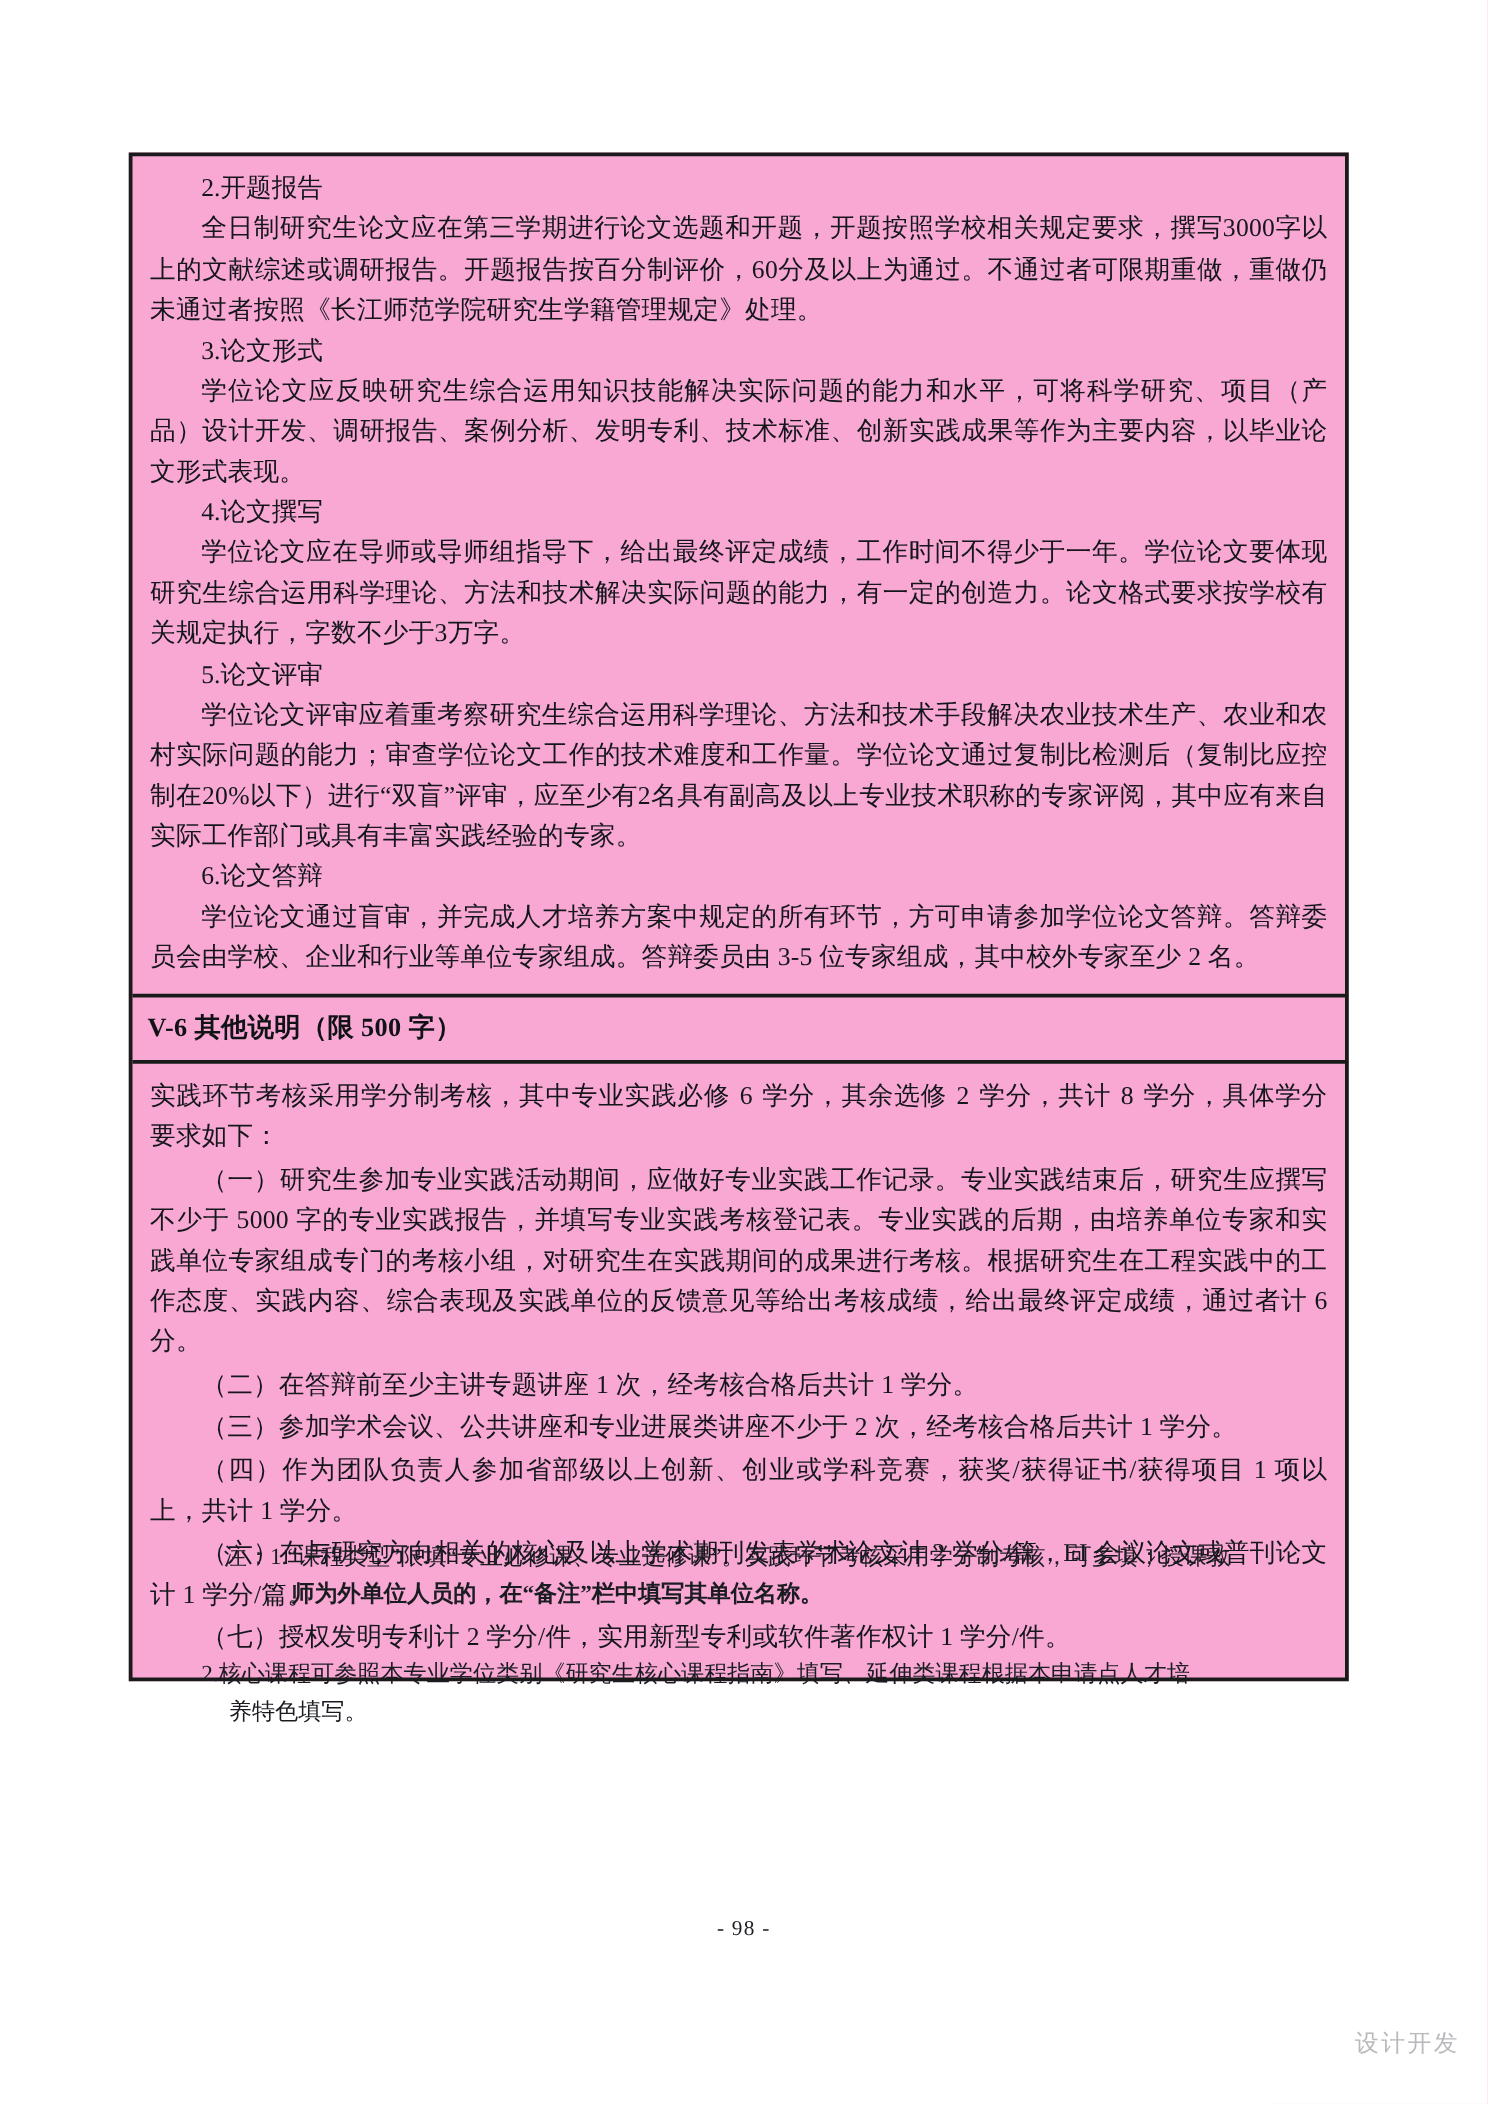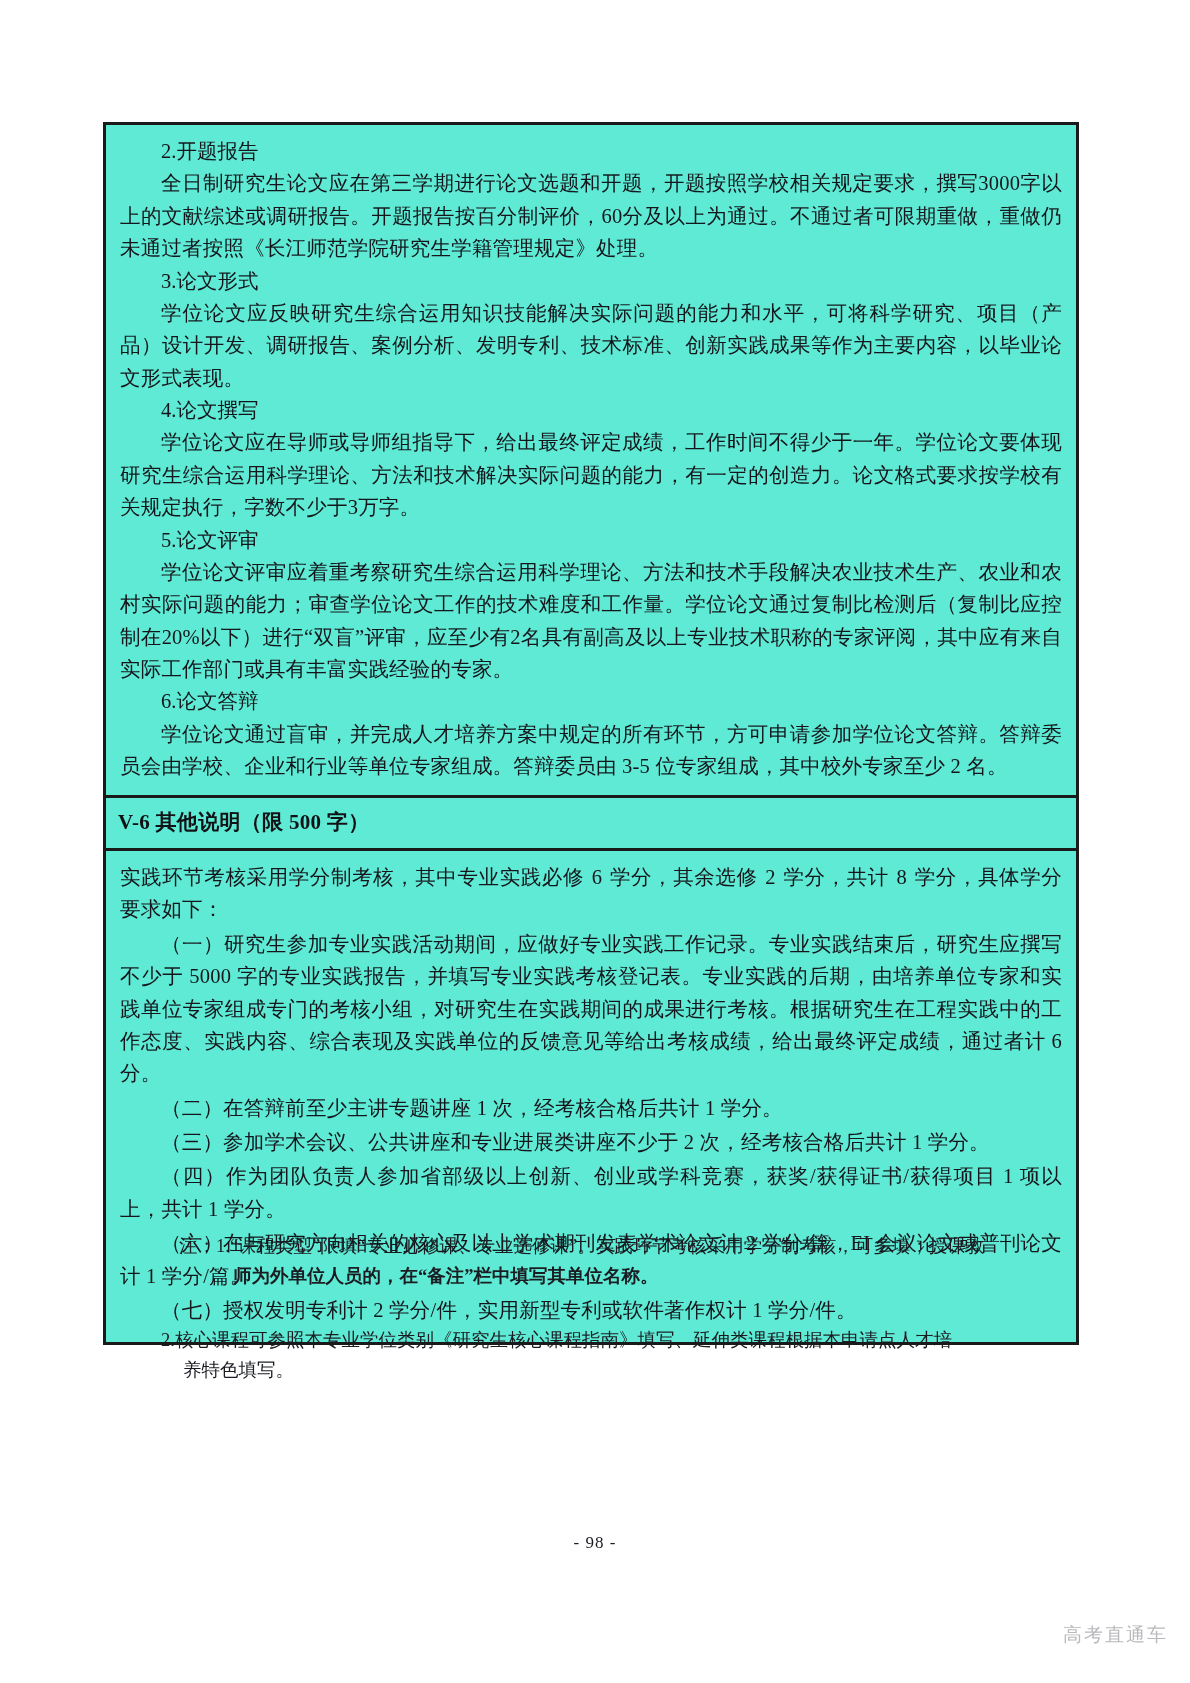--- a/index.html
+++ b/index.html
@@ -24,21 +24,21 @@
   }
 
   
   .doc-table {
     position: absolute;
     left: 103px;
     top: 122px;
     width: 976px;
     border: 3px solid #1a1a1a;
     box-sizing: border-box;
-    background: #5eead4;
+    background: #f9a8d4;
   }
 
   .section-block {
     padding: 10px 14px 12px 14px;
     box-sizing: border-box;
   }
 
   .rule {
     height: 0;
     border-top: 3px solid #1a1a1a;
@@ -187,15 +187,15 @@
       <span>注：</span><span>1.</span><span>“课程类型”限填“专业必修课、专业选修课”。实践环节考核采用学分制考核，可多填；授课教</span>
       <span class="note-cont">师为外单位人员的，在“备注”栏中填写其单位名称。</span>
     </div>
     <div class="note-item note-2">
       <span>2.</span><span>核心课程可参照本专业学位类别《研究生核心课程指南》填写、延伸类课程根据本申请点人才培</span>
       <span class="note-cont">养特色填写。</span>
     </div>
   </div>
 
   <div class="page-number">- 98 -</div>
-  <div class="watermark">高考直通车</div>
+  <div class="watermark">设计开发</div>
 
 </div>
 
 </body></html>

